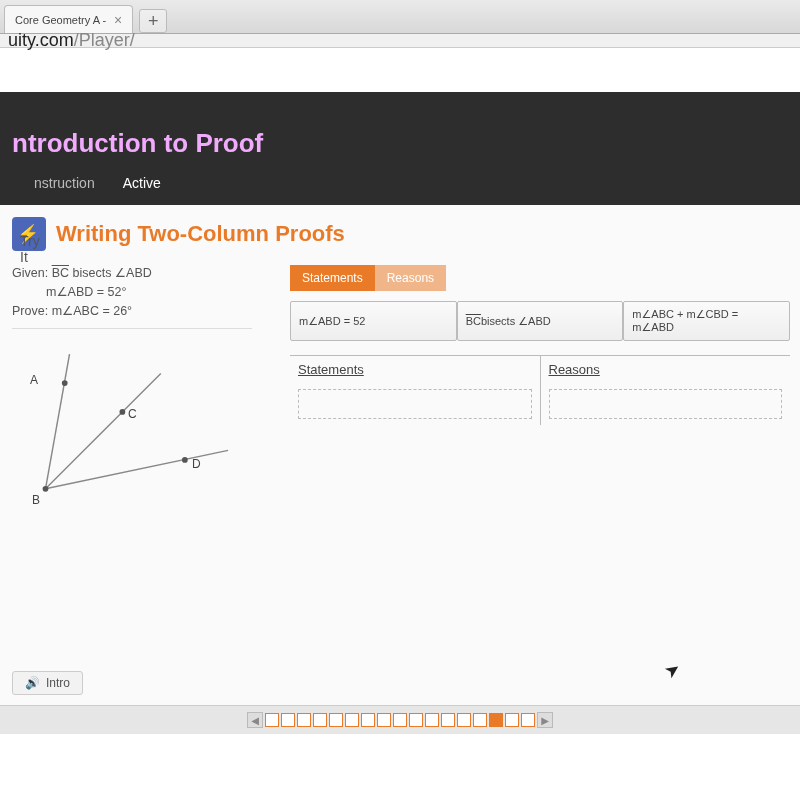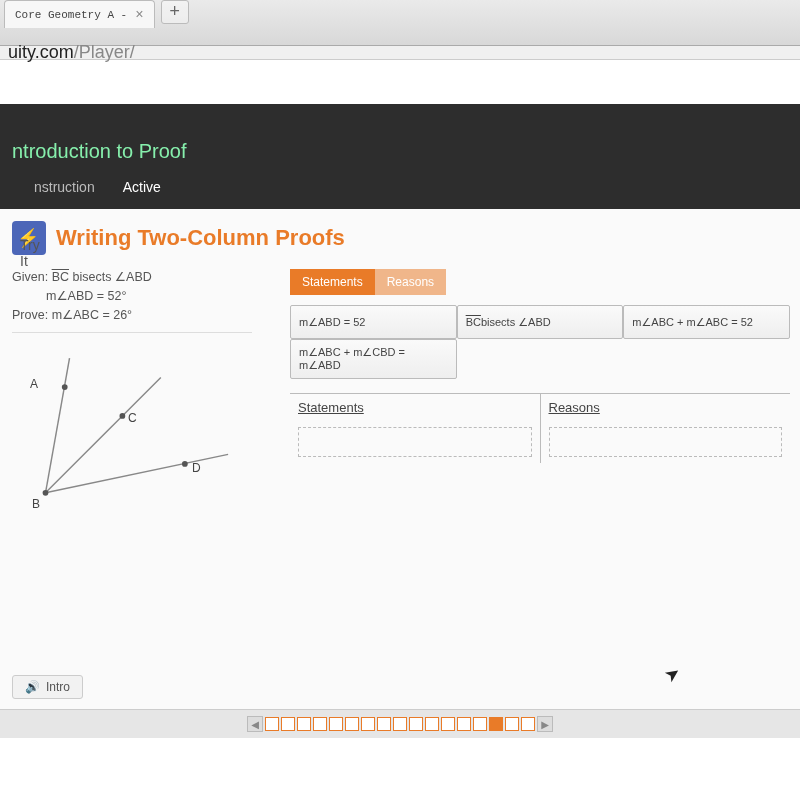--- a/index.html
+++ b/index.html
@@ -1,27 +1,27 @@
 <!DOCTYPE html>
 <html><head>
 <meta charset="utf-8">
 <style>
 * { box-sizing: border-box; margin: 0; padding: 0; }
 body { font-family: Arial, sans-serif; width: 800px; height: 800px; overflow: hidden; background: #fff; }
 
-.browser-chrome { background: linear-gradient(#eaeaea,#d8d8d8); height: 46px; display: flex; align-items: flex-start; border-bottom: 1px solid #aaa; font-family: Liberation Mono, monospace; }
+.browser-chrome { background: linear-gradient(#eaeaea,#d8d8d8); height: 34px; display: flex; align-items: flex-end; border-bottom: 1px solid #aaa; }
 .tab { background: #f7f7f7; border: 1px solid #bbb; border-bottom: none; border-radius: 4px 4px 0 0; height: 28px; display: flex; align-items: center; padding: 0 10px; font-size: 11px; color: #444; max-width: 160px; overflow: hidden; white-space: nowrap; margin-left: 4px; }
 .tab-close { margin-left: 8px; color: #888; font-size: 14px; }
 .tab-add { width: 28px; height: 24px; display: flex; align-items: center; justify-content: center; color: #666; font-size: 18px; margin-left: 6px; background: rgba(255,255,255,.4); border: 1px solid #bbb; border-radius: 3px; }
 .url-bar { background: #f0f0f0; height: 14px; display: flex; align-items: center; padding: 0 8px; font-size: 18px; color: #666; border-bottom: 1px solid #ccc; }
 .url-bar .muted { color: #888; }
 .url-bar .domain { color: #222; }
 
 .page-dark { background: #2d2d2d; color: #eee; padding: 36px 0 10px 12px; margin-top: 44px; }
-.page-dark h1 { font-size: 20px; font-weight: normal; color: #86efac; }
+.page-dark h1 { font-size: 26px; font-weight: bold; color: #f0abfc; }
 .page-tabs { display: flex; gap: 24px; margin-top: 12px; font-size: 14px; margin-left: 20px; }
 .page-tabs .tab-item { color: #bbb; padding: 4px 2px; }
 .page-tabs .tab-item.active { color: #fff; }
 
 .content { background: #fafafa; padding: 12px 10px 10px 12px; min-height: 500px; position: relative; }
 .section-head { display: flex; align-items: center; gap: 10px; margin-bottom: 14px; }
 .tryit-icon { width: 34px; height: 34px; background: #4c66b8; border-radius: 4px; display: flex; align-items: center; justify-content: center; color: #ffb347; font-size: 18px; position: relative; }
 .tryit-label { position: absolute; bottom: -14px; font-size: 14px; color: #555; margin-left: 8px; }
 .section-title { color: #e97b28; font-size: 22px; font-weight: bold; }
 
@@ -131,21 +131,20 @@
         <button class="toggle-btn reasons">Reasons</button>
       </div>
 
       <div class="tile-bank" id="tile-bank">
 
       <div class="tile">m∠ABD = 52</div>
           <div class="tile">
             <span class="overbar">BC</span>
             <span> bisects ∠ABD</span>
           </div>
-          <div class="tile">m∠ABC + m∠ABC = 52</div>
           <div class="tile">m∠ABC + m∠CBD = m∠ABD</div>
         </div>
 
       <div class="proof-table">
         <div class="proof-col">
           <div class="proof-head">Statements</div>
           <div class="drop-zone"></div>
         </div>
         <div class="proof-col">
           <div class="proof-head">Reasons</div>

